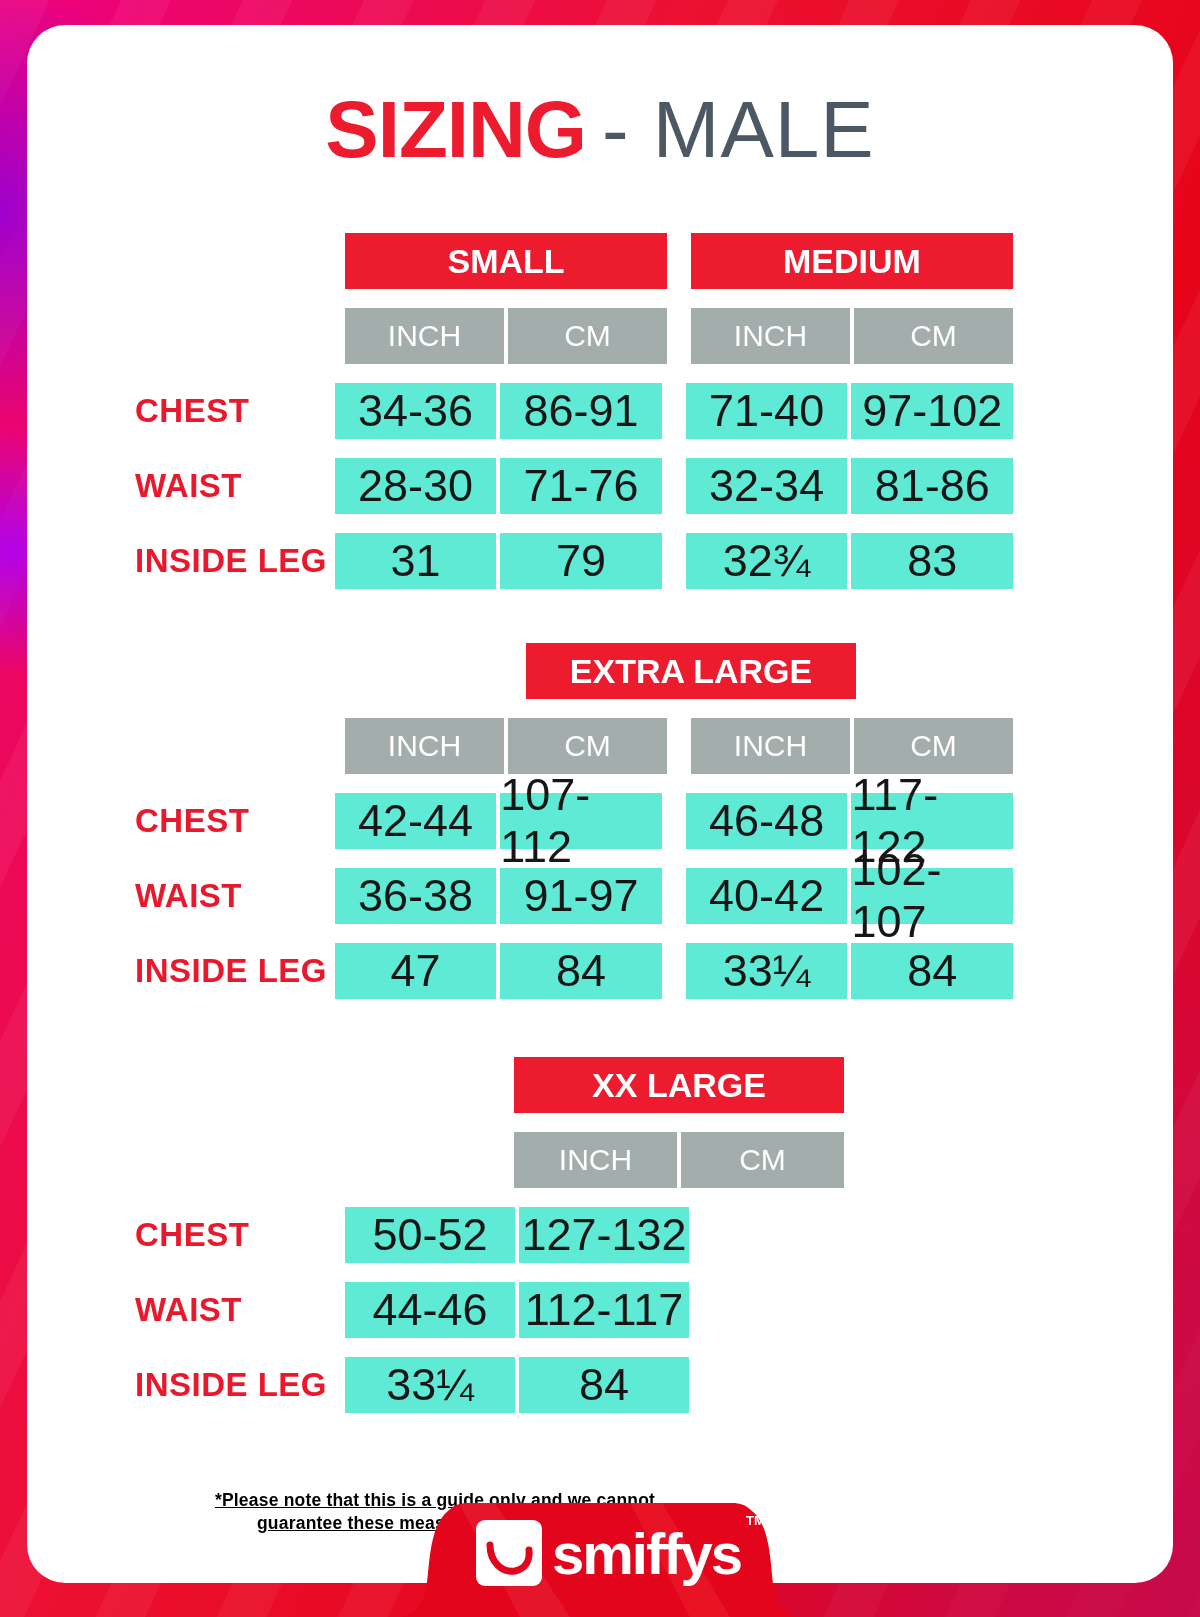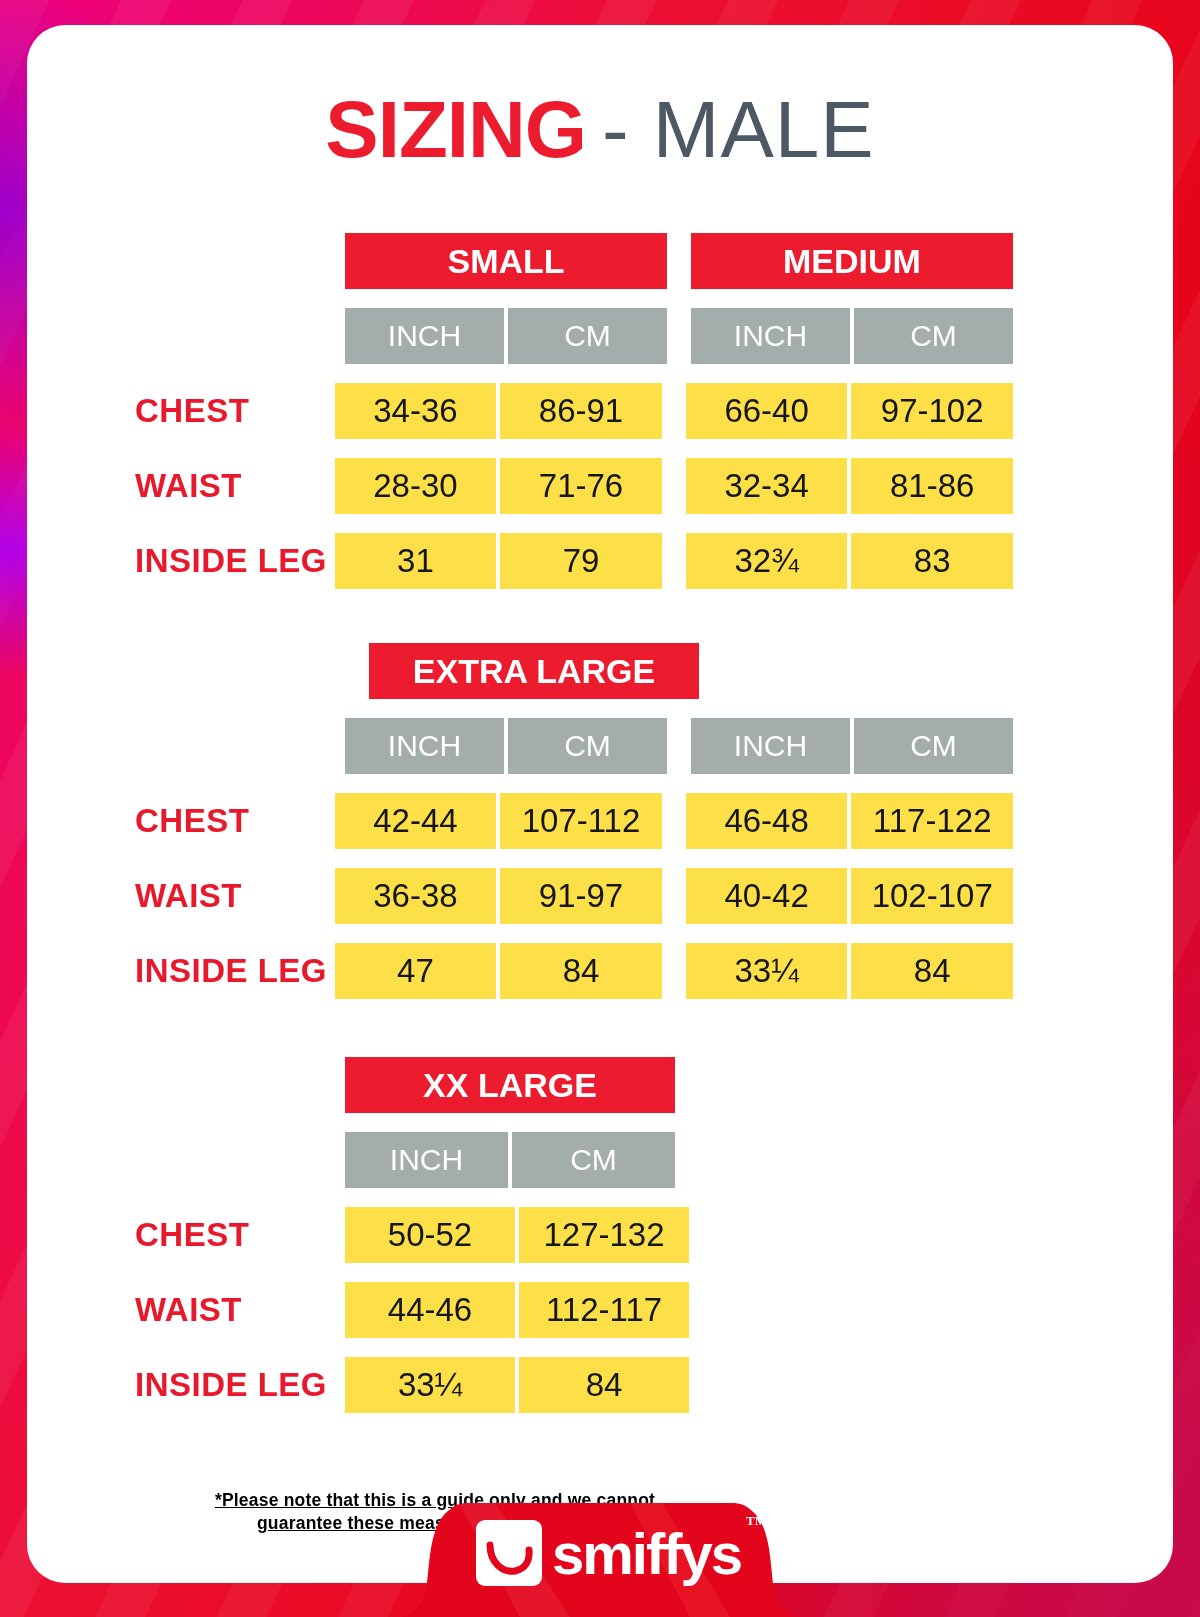--- a/index.html
+++ b/index.html
@@ -21,25 +21,25 @@
   .title{
     position:absolute;top:84px;left:0;right:0;text-align:center;z-index:2;
     font-size:80px;letter-spacing:-1px;white-space:nowrap;
   }
   .title .t-red{color:#ec1b2e;font-weight:800;}
   .title .t-gray{color:#4d5865;font-weight:400;margin-left:16px;letter-spacing:1px;}
 
   .size-table{position:absolute;left:135px;width:878px;z-index:2;}
   .table-row{display:flex;height:56px;margin-bottom:19px;}
   .table-row:last-child{margin-bottom:0;}
-  .group-row,.unit-row{margin-left:210px;}
+  .group-row,.unit-row{margin-left:210px;justify-content:center;}
   .cell{display:flex;align-items:center;justify-content:center;}
   .group-cell{width:330px;background:#ec1b2e;color:#ffffff;font-weight:700;font-size:34px;}
   .unit-cell{width:163px;background:#a3aeac;color:#ffffff;font-weight:400;font-size:30px;}
-  .value-cell{width:170px;background:#fde047;color:#161616;font-weight:400;font-size:33px;}
+  .value-cell{width:170px;background:#5eead4;color:#161616;font-weight:400;font-size:45px;}
   .row-label{width:210px;display:flex;align-items:center;color:#e8192c;font-weight:700;font-size:33px;letter-spacing:0.5px;}
   .gap-col{margin-left:4px;}
   .gap-group{margin-left:24px;}
 
   .disclaimer{
     position:absolute;left:40px;top:1489px;width:790px;z-index:2;
     text-align:center;color:#000000;font-weight:700;font-size:17.5px;line-height:23px;
     letter-spacing:0.2px;
     text-decoration:underline;
   }
@@ -52,21 +52,21 @@
   .logo-box{
     position:absolute;left:76px;top:17px;width:66px;height:66px;
     background:#ffffff;border-radius:9px;
   }
   .logo-box svg{position:absolute;left:0;top:0;}
   .logo-text{
     position:absolute;left:152px;top:22px;color:#ffffff;font-weight:700;
     font-size:58px;line-height:58px;letter-spacing:-2px;
   }
   .logo-tm{
-    position:absolute;left:346px;top:10px;color:#ffffff;font-weight:700;font-size:13px;font-family:Liberation Serif, serif;
+    position:absolute;left:346px;top:10px;color:#ffffff;font-weight:700;font-size:13px;
   }
 </style>
 </head>
 <body>
 
 <div class="panel"></div>
 
 <div class="title">
   <span class="t-red">SIZING</span><span class="t-gray">- MALE</span>
 </div>
@@ -79,21 +79,21 @@
     <div class="table-row unit-row">
       <div class="cell unit-cell">INCH</div>
       <div class="cell unit-cell gap-col">CM</div>
       <div class="cell unit-cell gap-group">INCH</div>
       <div class="cell unit-cell gap-col">CM</div>
     </div>
     <div class="table-row">
       <div class="row-label">CHEST</div>
       <div class="cell value-cell">34-36</div>
       <div class="cell value-cell gap-col">86-91</div>
-      <div class="cell value-cell gap-group">66-40</div>
+      <div class="cell value-cell gap-group">71-40</div>
       <div class="cell value-cell gap-col">97-102</div>
     </div>
     <div class="table-row">
       <div class="row-label">WAIST</div>
       <div class="cell value-cell">28-30</div>
       <div class="cell value-cell gap-col">71-76</div>
       <div class="cell value-cell gap-group">32-34</div>
       <div class="cell value-cell gap-col">81-86</div>
     </div>
     <div class="table-row">

